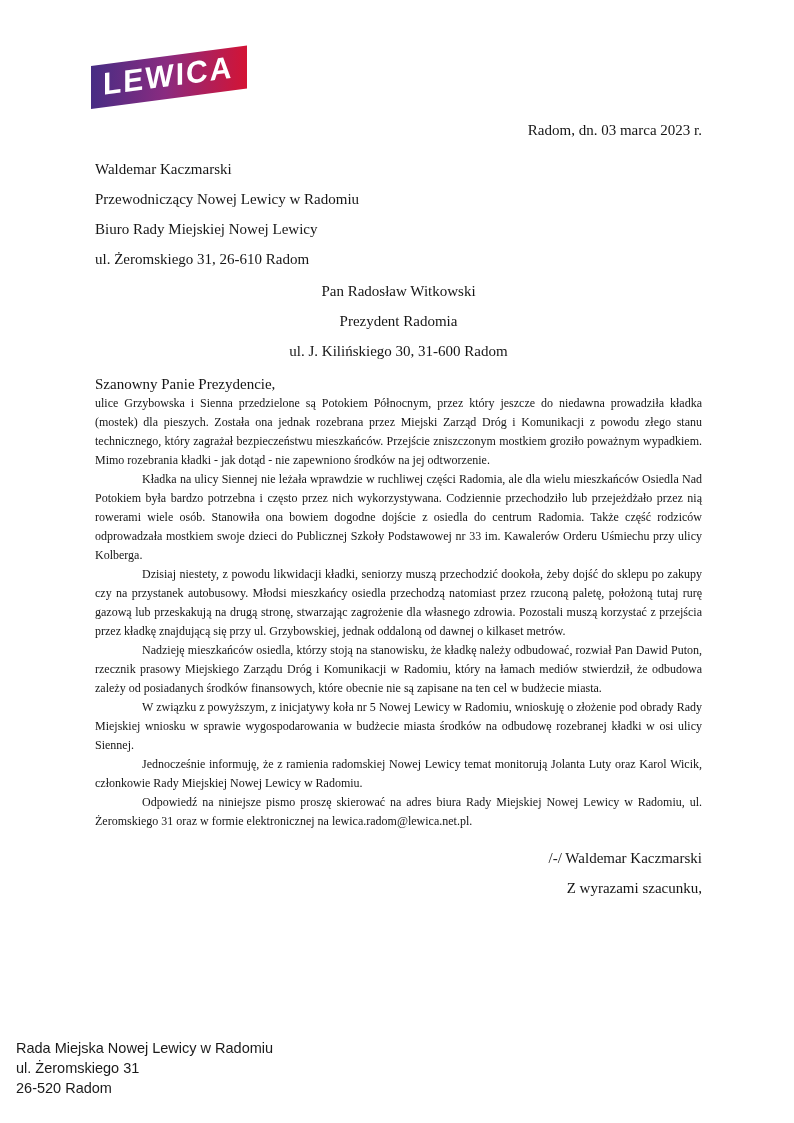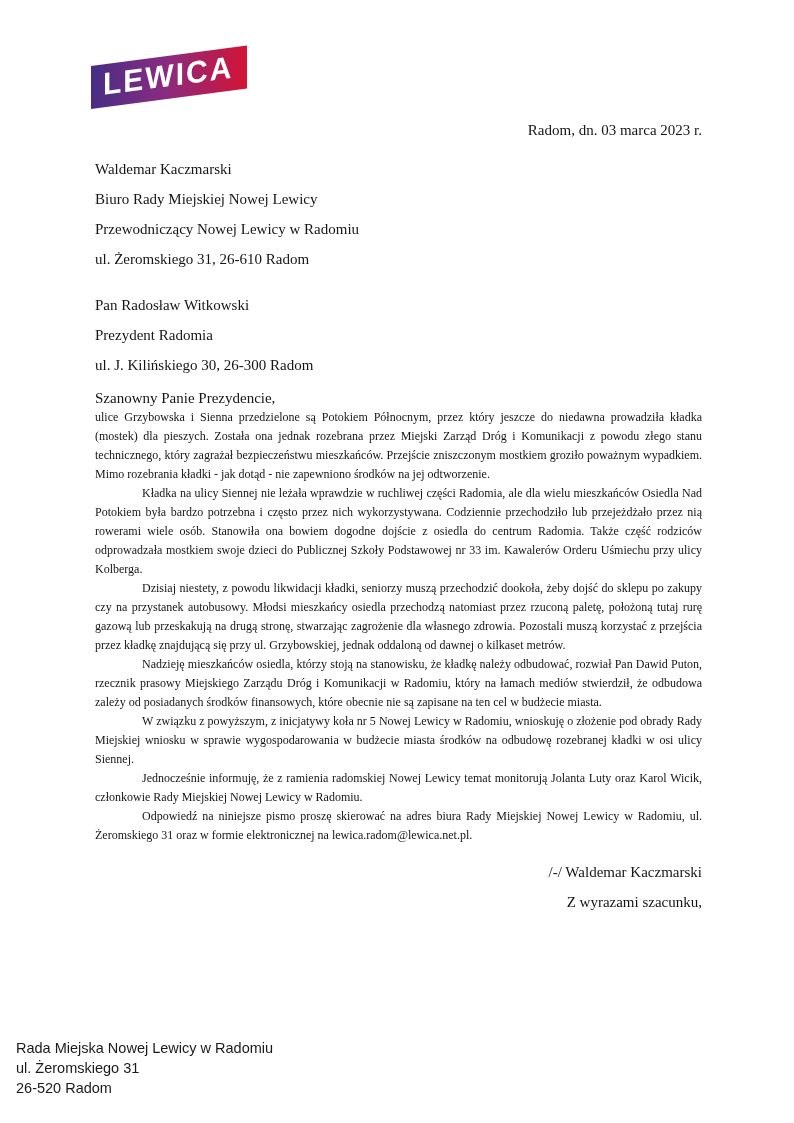--- a/index.html
+++ b/index.html
@@ -36,21 +36,21 @@
     transform: scaleY(1.04);
   }
   
   .dateline {
     text-align: right;
     font-size: 15px;
     line-height: 20px;
     margin-top: 8px;
   }
   .sender-block { margin-top: 14px; }
-  .recipient-block { margin-top: 16px; text-align: left; }
+  .recipient-block { margin-top: 2px; text-align: center; }
   .addr-line { font-size: 15px; line-height: 30px; white-space: nowrap; }
   .recipient-block .addr-line { white-space: normal; }
   
   .salutation {
     margin-top: 8px;
     font-size: 15px;
     line-height: 20px;
     font-family: Liberation Serif, serif;
   }
   .par {
@@ -85,29 +85,29 @@
   <div class="logo-row">
     <div class="logo-banner" style="background: linear-gradient(92deg, rgb(70, 45, 132) 0%, rgb(138, 43, 128) 48%, rgb(212, 19, 52) 100%);">
       <span class="logo-text" style="color: rgb(255, 255, 255);">LEWICA</span>
     </div>
   </div>
 
   <div class="dateline">Radom, dn. 03 marca 2023 r.</div>
 
   <div class="sender-block">
     <div class="addr-line">Waldemar Kaczmarski</div>
+    <div class="addr-line">Przewodniczący Nowej Lewicy w Radomiu</div>
     <div class="addr-line">Biuro Rady Miejskiej Nowej Lewicy</div>
-    <div class="addr-line">Przewodniczący Nowej Lewicy w Radomiu</div>
     <div class="addr-line">ul. Żeromskiego 31, 26-610 Radom</div>
   </div>
 
   <div class="recipient-block">
     <div class="addr-line">Pan Radosław Witkowski</div>
     <div class="addr-line">Prezydent Radomia</div>
-    <div class="addr-line">ul. J. Kilińskiego 30, 26-300 Radom</div>
+    <div class="addr-line">ul. J. Kilińskiego 30, 31-600 Radom</div>
   </div>
 
   <div class="salutation">Szanowny Panie Prezydencie,</div>
 
   <div class="letter-body">
     <p class="par first">ulice Grzybowska i Sienna przedzielone są Potokiem Północnym, przez który jeszcze do niedawna prowadziła kładka (mostek) dla pieszych. Została ona jednak rozebrana przez Miejski Zarząd Dróg i Komunikacji z powodu złego stanu technicznego, który zagrażał bezpieczeństwu mieszkańców. Przejście zniszczonym mostkiem groziło poważnym wypadkiem. Mimo rozebrania kładki - jak dotąd - nie zapewniono środków na jej odtworzenie.</p>
     <p class="par">Kładka na ulicy Siennej nie leżała wprawdzie w ruchliwej części Radomia, ale dla wielu mieszkańców Osiedla Nad Potokiem była bardzo potrzebna i często przez nich wykorzystywana. Codziennie przechodziło lub przejeżdżało przez nią rowerami wiele osób. Stanowiła ona bowiem dogodne dojście z osiedla do centrum Radomia. Także część rodziców odprowadzała mostkiem swoje dzieci do Publicznej Szkoły Podstawowej nr 33 im. Kawalerów Orderu Uśmiechu przy ulicy Kolberga.</p>
     <p class="par">Dzisiaj niestety, z powodu likwidacji kładki, seniorzy muszą przechodzić dookoła, żeby dojść do sklepu po zakupy czy na przystanek autobusowy. Młodsi mieszkańcy osiedla przechodzą natomiast przez rzuconą paletę, położoną tutaj rurę gazową lub przeskakują na drugą stronę, stwarzając zagrożenie dla własnego zdrowia. Pozostali muszą korzystać z przejścia przez kładkę znajdującą się przy ul. Grzybowskiej, jednak oddaloną od dawnej o kilkaset metrów.</p>
     <p class="par">Nadzieję mieszkańców osiedla, którzy stoją na stanowisku, że kładkę należy odbudować, rozwiał Pan Dawid Puton, rzecznik prasowy Miejskiego Zarządu Dróg i Komunikacji w Radomiu,  który na łamach mediów stwierdził, że odbudowa zależy od posiadanych środków finansowych,  które obecnie nie są zapisane na ten cel w budżecie miasta.</p>
     <p class="par">W związku z powyższym, z inicjatywy koła nr 5 Nowej Lewicy w Radomiu, wnioskuję o  złożenie pod obrady Rady Miejskiej wniosku w sprawie wygospodarowania w budżecie miasta środków na odbudowę  rozebranej  kładki w osi ulicy Siennej.</p>

